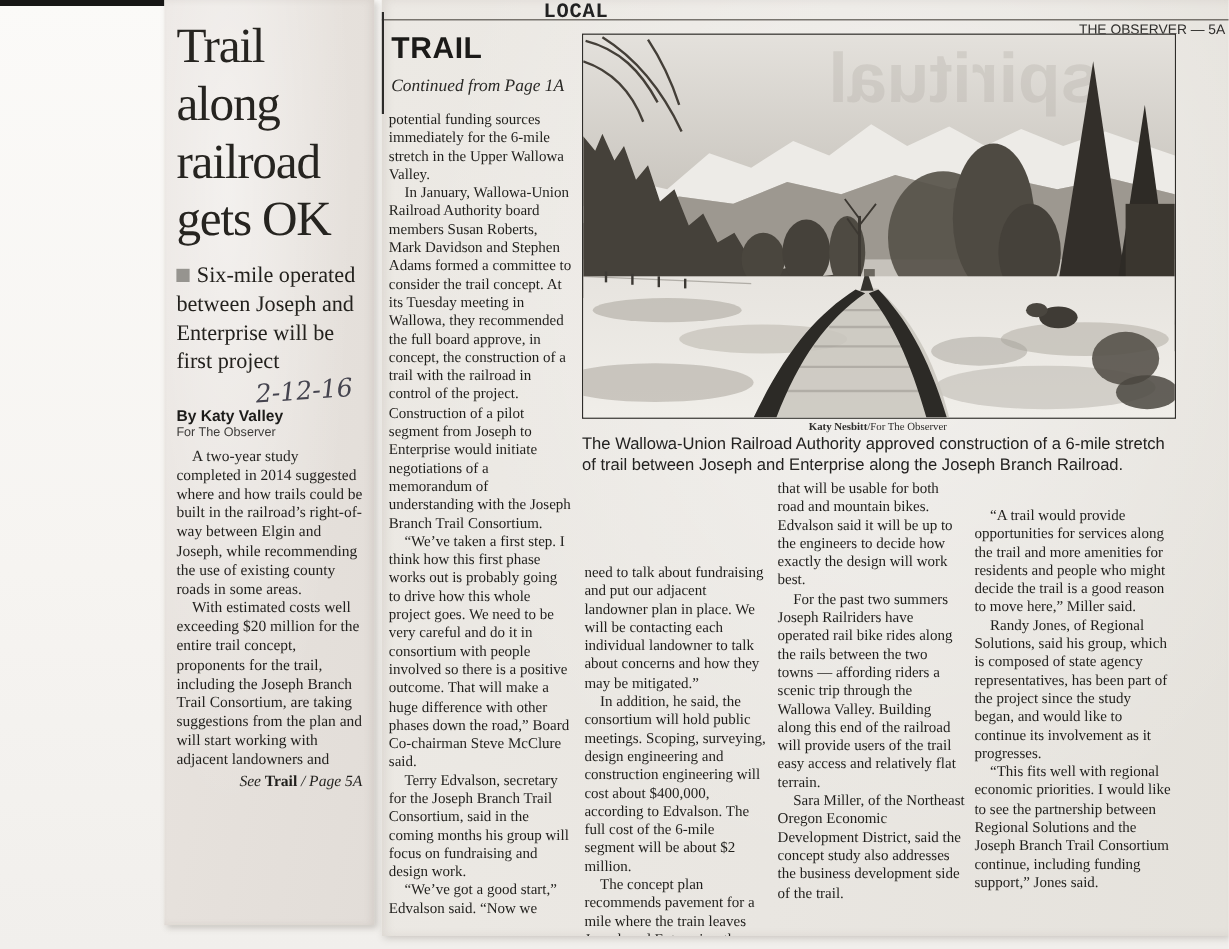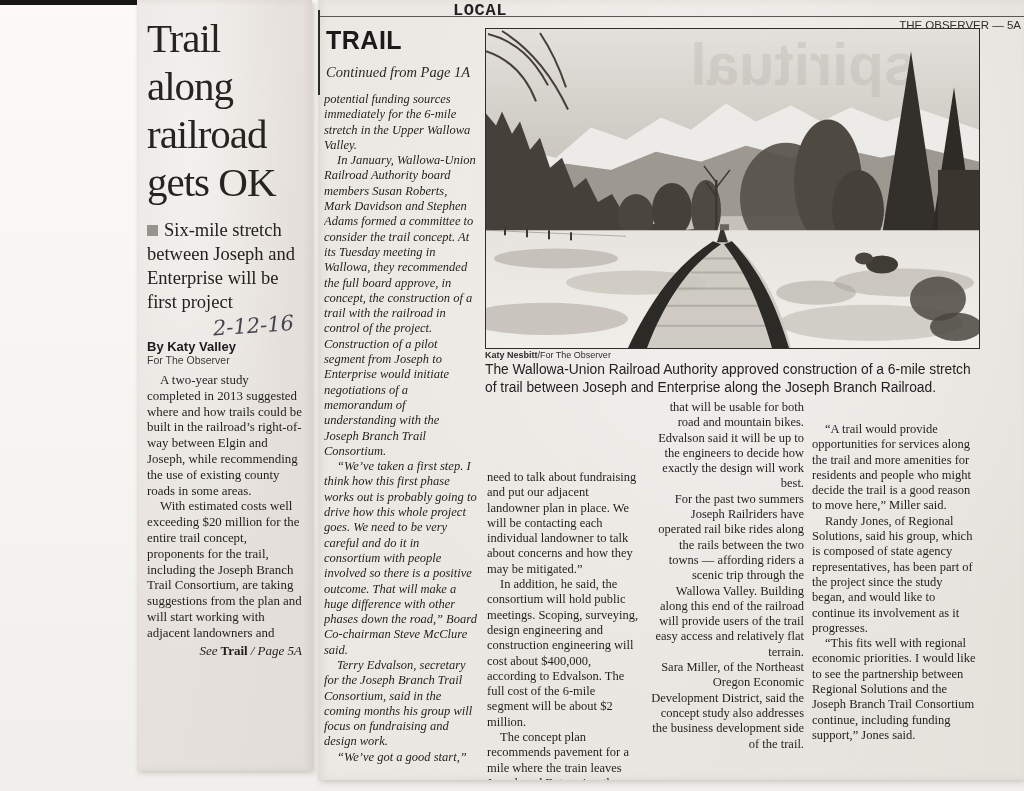--- a/index.html
+++ b/index.html
@@ -49,45 +49,45 @@
   .m-section{position:absolute;left:135px;top:1px;font-family:Liberation Mono, monospace;font-weight:bold;font-size:17px;letter-spacing:.6px;color:#222;}
   .m-masthead{position:absolute;right:3px;top:3px;font-family:"Liberation Sans",sans-serif;font-size:11.5px;color:#2f2e2c;margin-top:16px;}
   .m-rule{position:absolute;left:0;right:0;top:16px;height:1px;background:#5a5650;}
   .edge-line{position:absolute;left:0;top:10px;width:2px;height:85px;background:#2c2b28;}
   .slug{position:absolute;left:8px;top:26px;font-family:"Liberation Sans",sans-serif;font-weight:bold;font-size:25px;letter-spacing:.5px;color:#1b1a18;}
   .cont-from{position:absolute;left:8px;top:64px;font-style:italic;font-size:14.5px;color:#2a2926;}
 
   .cont-col{position:absolute;overflow:hidden;}
   .cont-col p{font-size:12.5px;line-height:15.3px;margin:0;text-indent:13px;color:#201f1c;}
   .cont-col.first-flush p:first-child{text-indent:0;}
-  .col-1{left:6px;top:92px;width:153px;height:672px;font-style:italic;}
+  .col-1{left:6px;top:92px;width:153px;height:672px;}
   .col-2{left:169px;top:423px;width:153px;height:370px;margin-top:47px;}
-  .col-3{left:330px;top:400px;width:156px;height:370px;text-align:right;}
+  .col-3{left:330px;top:400px;width:156px;height:370px;}
   .col-4{left:494px;top:422px;width:164px;height:370px;}
 
   .photo-wrap{position:absolute;left:167px;top:28px;width:493px;height:319px;border:1px solid #2f2d2a;background:#d8d5d0;}
   .photo-wrap svg{display:block;width:100%;height:100%;}
-  .photo-credit{position:absolute;left:167px;top:350px;width:493px;text-align:left;font-family:Liberation Sans, sans-serif;font-size:9px;color:#2e2d2b;}
+  .photo-credit{position:absolute;left:167px;top:350px;width:493px;text-align:center;font-family:Liberation Serif, serif;font-size:9px;color:#2e2d2b;}
   .photo-credit b{font-weight:bold;}
   .photo-caption{position:absolute;left:167px;top:361px;width:497px;font-family:"Liberation Sans",sans-serif;font-size:13.8px;line-height:17.5px;color:#232220;}
 </style>
 </head>
 <body>
 
 <div class="scan-strip"></div>
 
 <div class="clip-front">
   <div class="inner">
     <h1 class="front-headline">Trail along railroad gets OK</h1>
-    <div class="front-subhead"><span class="subhead-bullet"></span><span>Six-mile stretch between Joseph and Enterprise will be first project</span></div>
+    <div class="front-subhead"><span class="subhead-bullet"></span><span>Six-mile operated between Joseph and Enterprise will be first project</span></div>
     <div class="hand-date">2-12-16</div>
     <div class="front-byline">By Katy Valley</div>
     <div class="front-byline-org">For The Observer</div>
     <div class="front-body">
-        <p>A two-year study completed in 2013 suggested where and how trails could be built in the railroad’s right-of-way between Elgin and Joseph, while recommending the use of existing county roads in some areas.</p>
+        <p>A two-year study completed in 2014 suggested where and how trails could be built in the railroad’s right-of-way between Elgin and Joseph, while recommending the use of existing county roads in some areas.</p>
         <p>With estimated costs well exceeding $20 million for the entire trail concept, proponents for the trail, including the Joseph Branch Trail Consortium, are taking suggestions from the plan and will start working with adjacent landowners and</p>
       </div>
     <div class="jump-line">
       <span class="jump-see">See</span><span class="jump-ref">Trail</span><span class="jump-page">/ Page 5A</span>
     </div>
   </div>
 </div>
 
 <div class="clip-main">
   <div class="m-section">LOCAL</div>

